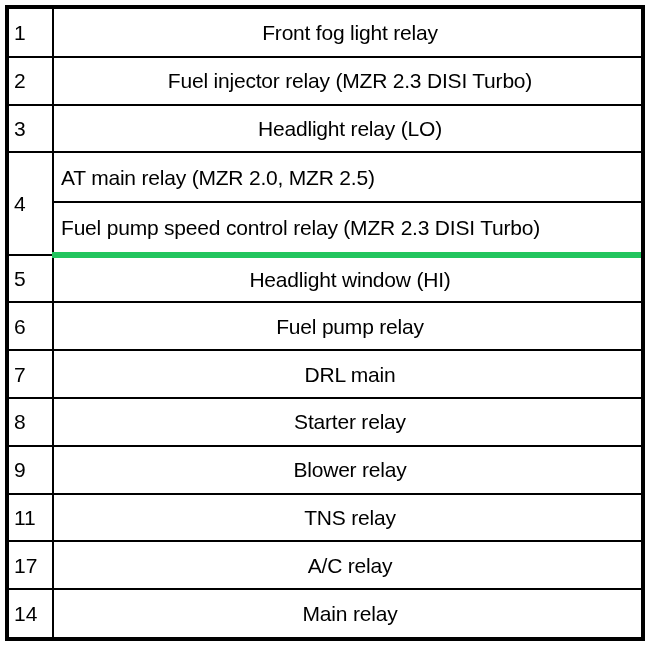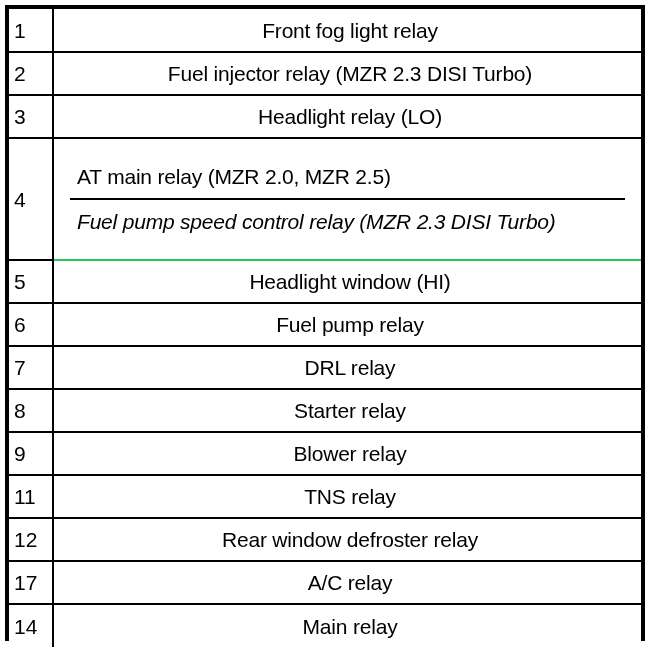--- a/index.html
+++ b/index.html
@@ -59,22 +59,22 @@
   }
   tr.last-row td.num-cell,
   tr.last-row td.desc-cell {
     border-bottom: none;
   }
   
   td.num-cell.span-cell {
     vertical-align: middle;
   }
   td.split-cell {
-    padding: 16px;
-    border-bottom: 2px solid #22c55e;
+    padding: 0;
+    border-bottom: 6px solid #22c55e;
     vertical-align: top;
   }
   table.sub-table {
     width: 100%;
     height: 100%;
     border-collapse: collapse;
     table-layout: fixed;
   }
   table.sub-table td.desc-sub {
     height: 43px;
@@ -82,21 +82,20 @@
     font-size: 21px;
     line-height: 1;
     vertical-align: middle;
     text-align: left;
     white-space: nowrap;
     letter-spacing: -0.2px;
     border-bottom: 2px solid #000000;
   }
   table.sub-table tr:last-child td.desc-sub {
     border-bottom: none;
-    font-style: italic;
   }
 </style>
 </head>
 <body>
 
 <div id="relay-table-wrap">
   <table class="relay-table">
     <tbody id="relay-table-body">
         <tr>
           <td class="num-cell">1</td>
@@ -128,39 +127,35 @@
         <tr>
           <td class="num-cell">5</td>
           <td class="desc-cell">Headlight window (HI)</td>
         </tr>
         <tr>
           <td class="num-cell">6</td>
           <td class="desc-cell">Fuel pump relay</td>
         </tr>
         <tr>
           <td class="num-cell">7</td>
-          <td class="desc-cell">DRL relay</td>
+          <td class="desc-cell">DRL main</td>
         </tr>
         <tr>
           <td class="num-cell">8</td>
           <td class="desc-cell">Starter relay</td>
         </tr>
         <tr>
           <td class="num-cell">9</td>
           <td class="desc-cell">Blower relay</td>
         </tr>
         <tr>
           <td class="num-cell">11</td>
           <td class="desc-cell">TNS relay</td>
         </tr>
         <tr>
-          <td class="num-cell">12</td>
-          <td class="desc-cell">Rear window defroster relay</td>
-        </tr>
-        <tr>
           <td class="num-cell">17</td>
           <td class="desc-cell">A/C relay</td>
         </tr>
         <tr class="last-row">
           <td class="num-cell">14</td>
           <td class="desc-cell">Main relay</td>
         </tr>
       </tbody>
   </table>
 </div>

